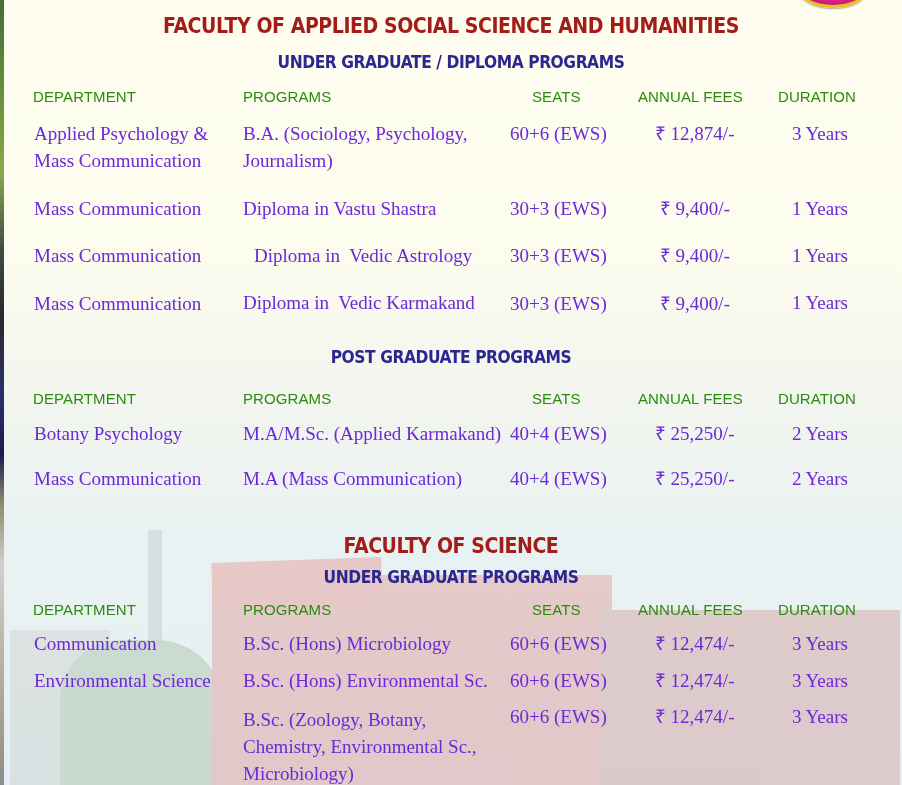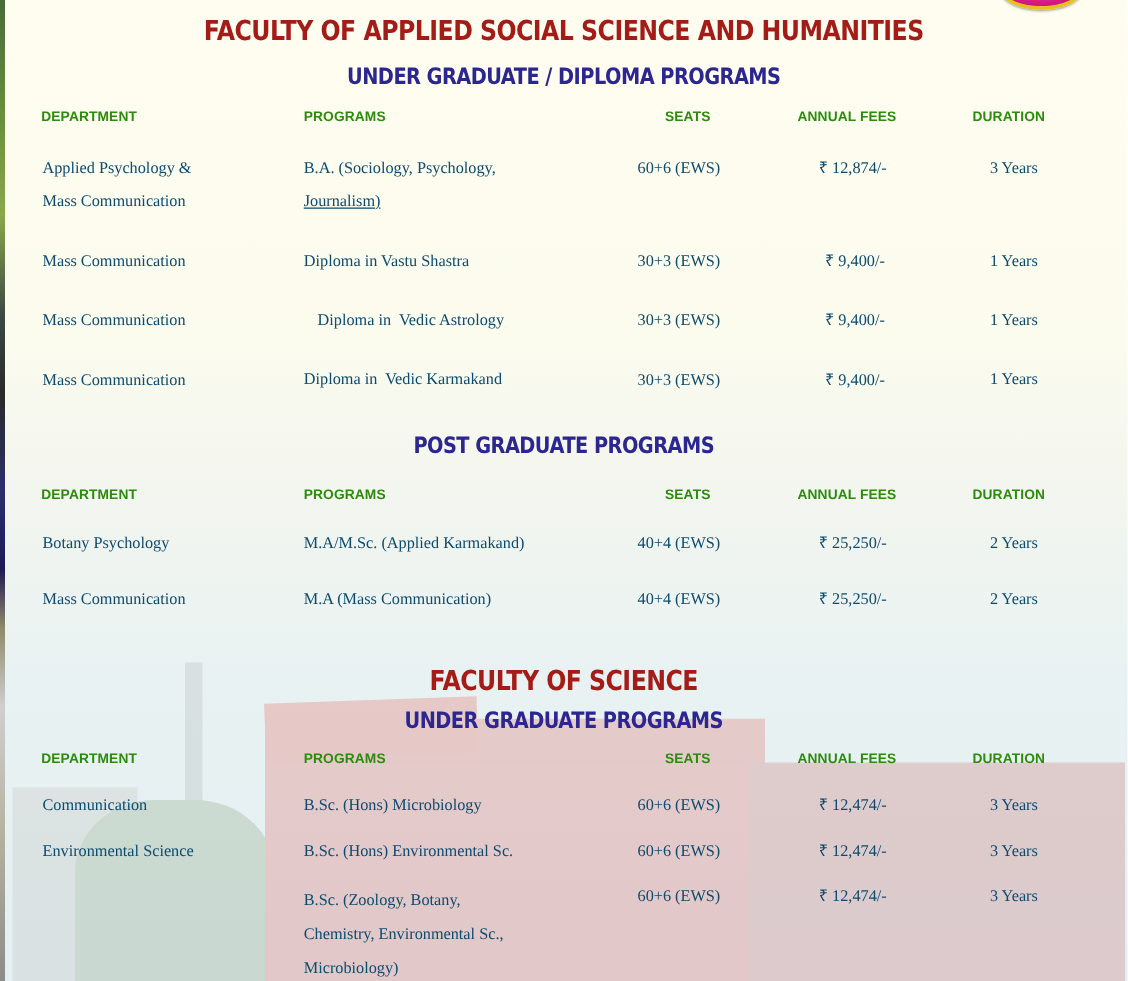--- a/index.html
+++ b/index.html
@@ -36,25 +36,25 @@
       position: absolute; left: 0; width: 902px; text-align: center;
       font-family: "DejaVu Sans", sans-serif; font-weight: bold;
       letter-spacing: -0.5px;
       transform-origin: center;
     }
     .faculty-title { color: #a41c18; font-size: 22px; transform: scaleX(0.86); }
     .program-title { color: #2b2690; font-size: 18px; transform: scaleX(0.86); }
 
     .col-header {
       position: absolute;
-      font-family: "Liberation Sans", sans-serif; font-weight: bold;
-      font-size: 11px; color: #2a8c0a; letter-spacing: 0.1px;
+      font-family: "Liberation Sans", sans-serif; font-weight: normal;
+      font-size: 15px; color: #2a8c0a; letter-spacing: 0.1px;
     }
     .cell {
-      position: absolute; font-size: 13px; line-height: 27px; color: #0c4a6e;
+      position: absolute; font-size: 19px; line-height: 27px; color: #6d28d9;
       white-space: nowrap;
     }
     .content { position: absolute; left: 0; top: 0; width: 902px; height: 785px; }
   </style>
 </head>
 <body>
 
 <div class="left-strip"></div>
 <div class="logo-emblem"></div>
 
@@ -77,21 +77,21 @@
     <div class="col-header" style="left:243px; top:88px;">PROGRAMS</div>
     <div class="col-header" style="left:532px; top:88px;">SEATS</div>
     <div class="col-header" style="left:638px; top:88px;">ANNUAL FEES</div>
     <div class="col-header" style="left:778px; top:88px;">DURATION</div>
   </div>
 
   <div>
     <div class="cell" style="left:34px; top:120px;">Applied Psychology &amp;</div>
     <div class="cell" style="left:34px; top:147px;">Mass Communication</div>
     <div class="cell" style="left:243px; top:120px;">B.A. (Sociology, Psychology,</div>
-    <div class="cell" style="left:243px; top:147px;text-decoration:underline;">Journalism)</div>
+    <div class="cell" style="left:243px; top:147px;">Journalism)</div>
     <div class="cell" style="left:510px; top:120px;">60+6 (EWS)</div>
     <div class="cell" style="left:655px; top:120px;">₹ 12,874/-</div>
     <div class="cell" style="left:792px; top:120px;">3 Years</div>
   </div>
 
   <div>
     <div class="cell" style="left:34px; top:195px;">Mass Communication</div>
     <div class="cell" style="left:243px; top:195px;">Diploma in Vastu Shastra</div>
     <div class="cell" style="left:510px; top:195px;">30+3 (EWS)</div>
     <div class="cell" style="left:660px; top:195px;">₹ 9,400/-</div>

